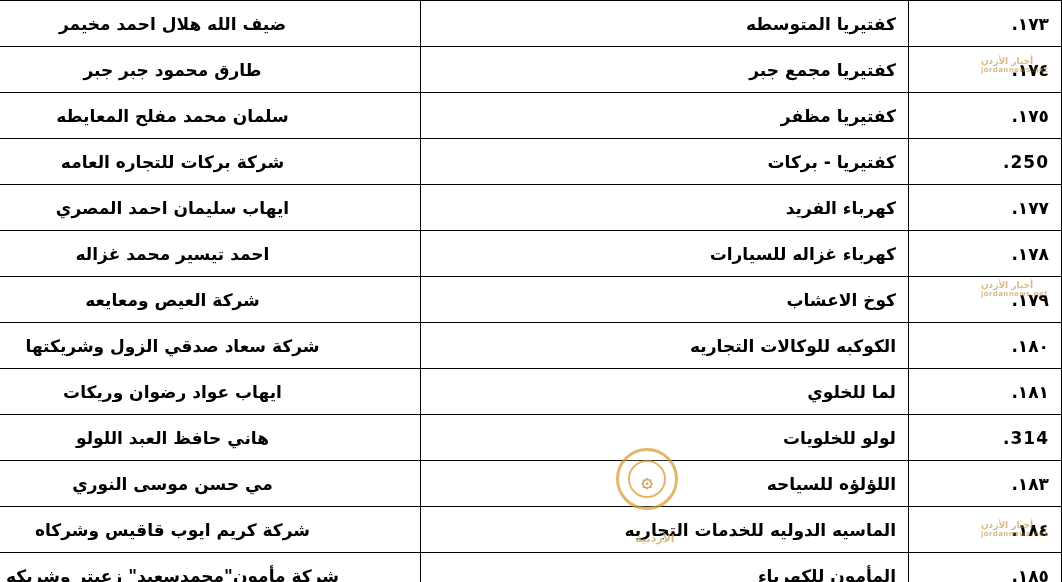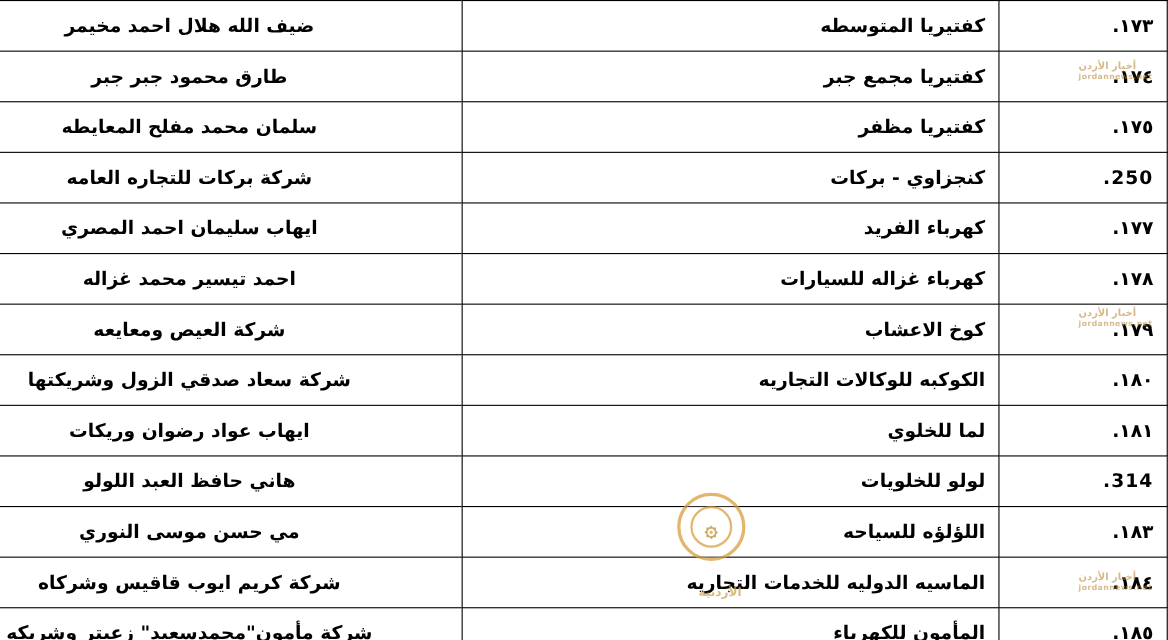--- a/index.html
+++ b/index.html
@@ -149,21 +149,21 @@
         <td class="col-name">كفتيريا مجمع جبر</td>
         <td class="col-owner">طارق محمود جبر جبر</td>
       </tr>
       <tr>
         <td class="col-num">١٧٥.</td>
         <td class="col-name">كفتيريا مظفر</td>
         <td class="col-owner">سلمان محمد مفلح المعايطه</td>
       </tr>
       <tr>
         <td class="col-num">250.</td>
-        <td class="col-name">كنجزاوي - بركات</td>
+        <td class="col-name">كفتيريا - بركات</td>
         <td class="col-owner">شركة بركات للتجاره العامه</td>
       </tr>
       <tr>
         <td class="col-num">١٧٧.</td>
         <td class="col-name">كهرباء الفريد</td>
         <td class="col-owner">ايهاب سليمان احمد المصري</td>
       </tr>
       <tr>
         <td class="col-num">١٧٨.</td>
         <td class="col-name">كهرباء غزاله للسيارات</td>

